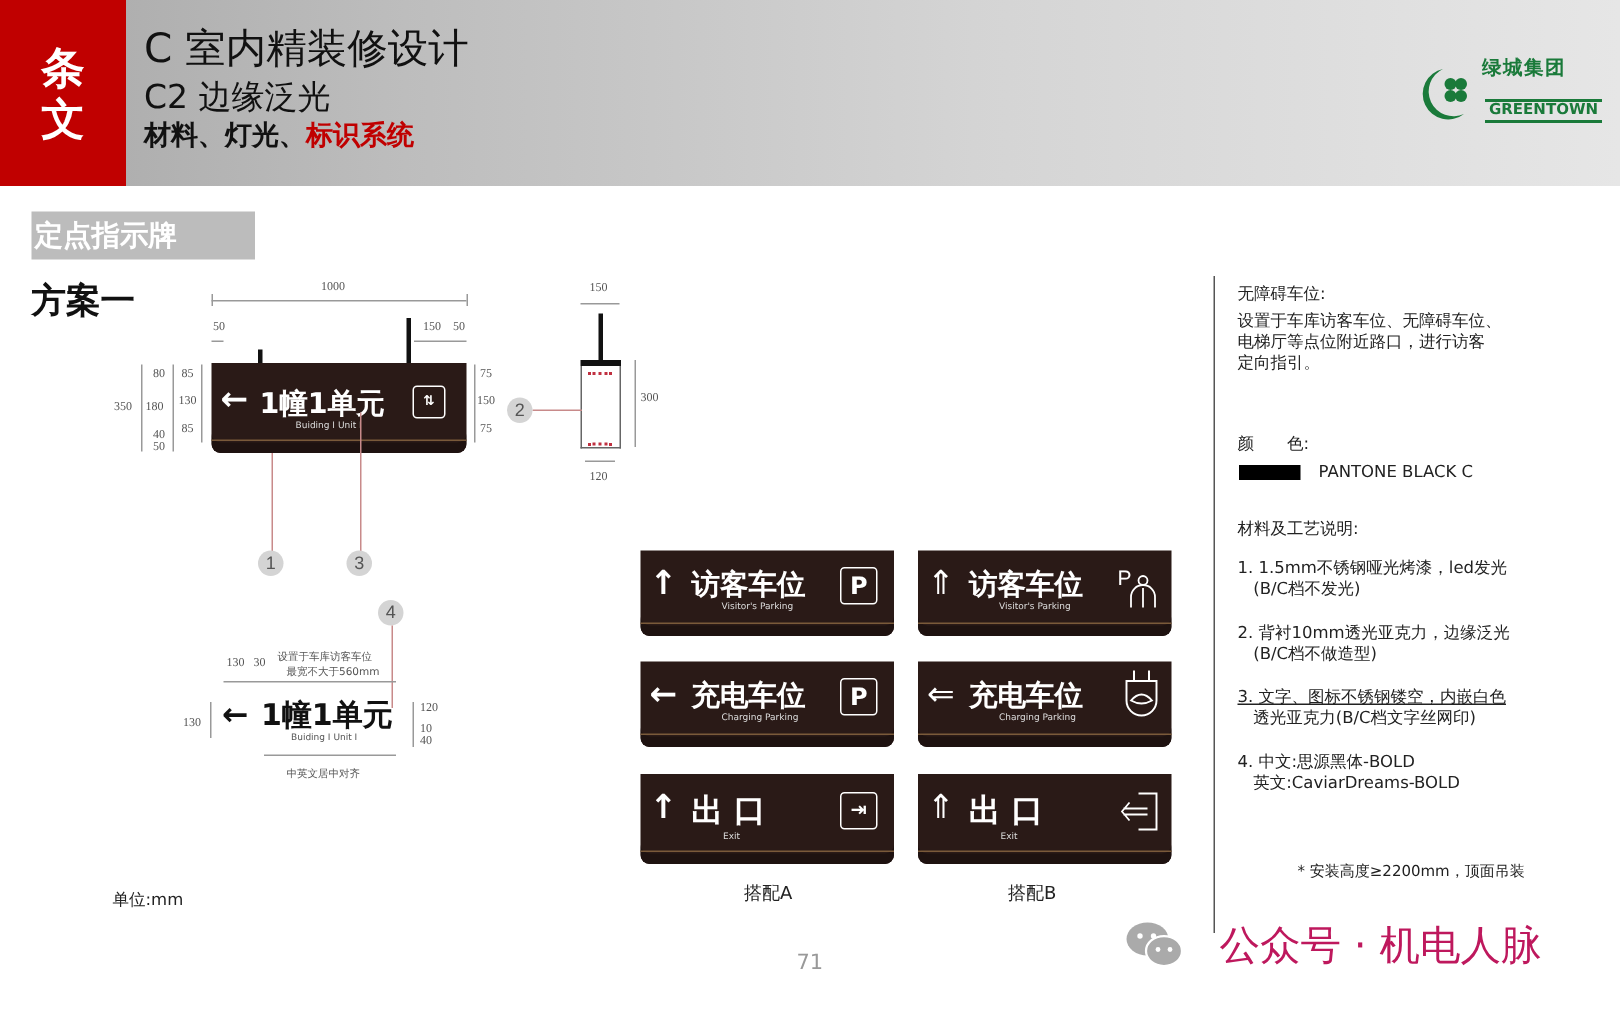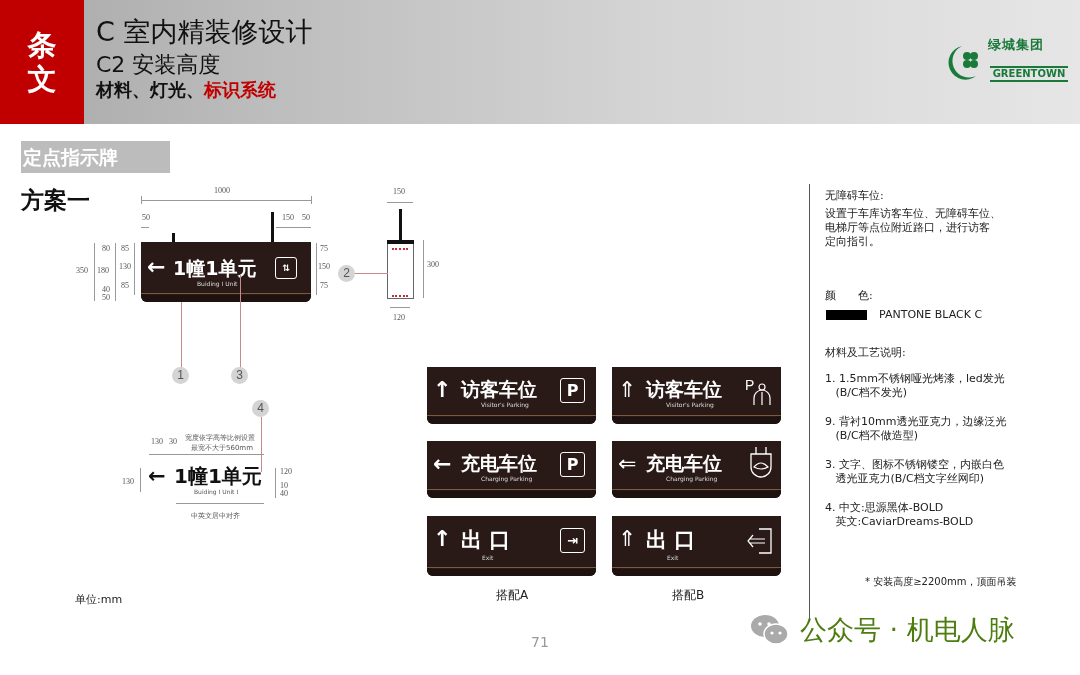--- a/index.html
+++ b/index.html
@@ -46,32 +46,32 @@
 
   .pair-label { font-size:12px; color:#222; }
 
   
   .vline { left:809px; top:184px; width:1px; height:438px; background:#555; }
   .rp { left:825px; font-size:11px; color:#222; line-height:15px; }
   .swatch { left:826px; top:310px; width:41px; height:10px; background:#000; }
 
   .unit { left:75px; top:592px; font-size:11px; color:#222; }
   .page-num { left:531px; top:634px; font-size:14px; color:#999; }
-  .watermark { left:750px; top:612px; font-size:27px; color:#4d7c0f; display:flex; align-items:center; gap:10px; }
+  .watermark { left:750px; top:612px; font-size:27px; color:#be185d; display:flex; align-items:center; gap:23px; }
 </style>
 </head>
 <body>
 
 <div class="abs header"></div>
 <div class="abs red-tab">
   <span>条</span>
   <span>文</span>
 </div>
 <div class="abs h-title">C 室内精装修设计</div>
-<div class="abs h-sub">C2 安装高度</div>
+<div class="abs h-sub">C2 边缘泛光</div>
 <div class="abs h-topics">
   <span>材料、灯光、</span><span class="hl">标识系统</span>
 </div>
 
 <svg class="abs" style="left:940px;top:42px;" width="46" height="40" viewBox="0 0 46 40">
   <path d="M22 4 A17 17 0 1 0 36 34 A14 14 0 1 1 22 4 Z" fill="#1a7a3a"></path>
   <circle cx="27" cy="14" r="4" fill="#1a7a3a"></circle>
     <circle cx="34" cy="14" r="4" fill="#1a7a3a"></circle>
   <circle cx="27" cy="22" r="4" fill="#1a7a3a"></circle>
     <circle cx="34" cy="22" r="4" fill="#1a7a3a"></circle>
@@ -142,21 +142,21 @@
   <div class="abs dim" style="left:393px;top:313px;">120</div>
   <div class="abs red-line" style="left:355px;top:273px;width:33px;height:1px;"></div>
   <div class="abs callout" style="left:338px;top:265px;">2</div>
 </div>
 
 <div>
   <div class="abs callout" style="left:252px;top:400px;">4</div>
   <div class="abs red-line" style="left:261px;top:417px;height:55px;"></div>
   <div class="abs dim" style="left:151px;top:437px;">130</div>
   <div class="abs dim" style="left:169px;top:437px;">30</div>
-  <div class="abs dim" style="left:185px;top:433px;font-family:'DejaVu Sans',sans-serif;font-size:7px;">宽度依字高等比例设置</div>
+  <div class="abs dim" style="left:185px;top:433px;font-family:'DejaVu Sans',sans-serif;font-size:7px;">设置于车库访客车位</div>
   <div class="abs dim" style="left:191px;top:443px;font-family:'DejaVu Sans',sans-serif;font-size:7px;">最宽不大于560mm</div>
   <div class="abs line-h" style="left:149px;top:454px;width:115px;"></div>
   <div class="abs dim" style="left:122px;top:477px;">130</div>
   <div class="abs line-v" style="left:140px;top:468px;height:24px;"></div>
   <div class="abs" style="left:148px;top:464px;font-size:21px;font-weight:bold;color:#111;">←</div>
   <div class="abs" style="left:174px;top:463px;font-size:20px;font-weight:bold;color:#111;">1幢1单元</div>
   <div class="abs" style="left:194px;top:488px;font-size:6px;color:#555;">Buiding Ⅰ Unit Ⅰ</div>
   <div class="abs line-v" style="left:275px;top:468px;height:30px;"></div>
   <div class="abs dim" style="left:280px;top:467px;">120</div>
   <div class="abs dim" style="left:280px;top:481px;">10</div>
@@ -231,23 +231,23 @@
 <div class="abs rp" style="top:220px;">电梯厅等点位附近路口，进行访客</div>
 <div class="abs rp" style="top:234px;">定向指引。</div>
 
 <div class="abs rp" style="top:288px;">颜　　色:</div>
 <div class="abs swatch"></div>
 <div class="abs rp" style="left:879px;top:307px;">PANTONE BLACK C</div>
 
 <div class="abs rp" style="top:345px;">材料及工艺说明:</div>
 <div class="abs rp" style="top:371px;white-space:pre;">1. 1.5mm不锈钢哑光烤漆，led发光</div>
 <div class="abs rp" style="top:385px;white-space:pre;">   (B/C档不发光)</div>
-<div class="abs rp" style="top:414px;white-space:pre;">9. 背衬10mm透光亚克力，边缘泛光</div>
+<div class="abs rp" style="top:414px;white-space:pre;">2. 背衬10mm透光亚克力，边缘泛光</div>
 <div class="abs rp" style="top:428px;white-space:pre;">   (B/C档不做造型)</div>
-<div class="abs rp" style="top:457px;white-space:pre;">3. 文字、图标不锈钢镂空，内嵌白色</div>
+<div class="abs rp" style="top:457px;white-space:pre;text-decoration:underline;">3. 文字、图标不锈钢镂空，内嵌白色</div>
 <div class="abs rp" style="top:471px;white-space:pre;">   透光亚克力(B/C档文字丝网印)</div>
 <div class="abs rp" style="top:500px;white-space:pre;">4. 中文:思源黑体-BOLD</div>
 <div class="abs rp" style="top:514px;white-space:pre;">   英文:CaviarDreams-BOLD</div>
 <div class="abs rp" style="top:574px;font-size:10px;margin-left:40px;">* 安装高度≥2200mm，顶面吊装</div>
 
 <div class="abs unit">单位:mm</div>
 <div class="abs page-num">71</div>
 <div class="abs watermark">
   <svg width="40" height="34" viewBox="0 0 40 34">
     <ellipse cx="15" cy="13" rx="14" ry="11" fill="#aaa"></ellipse>

